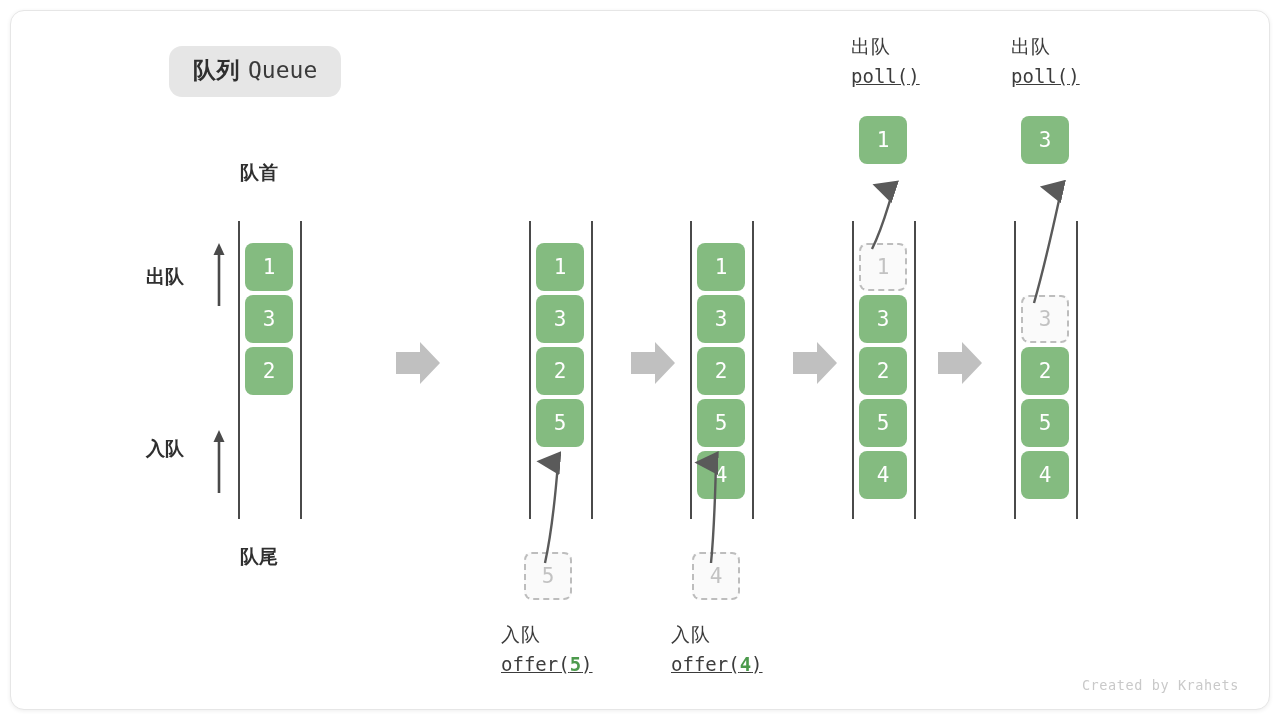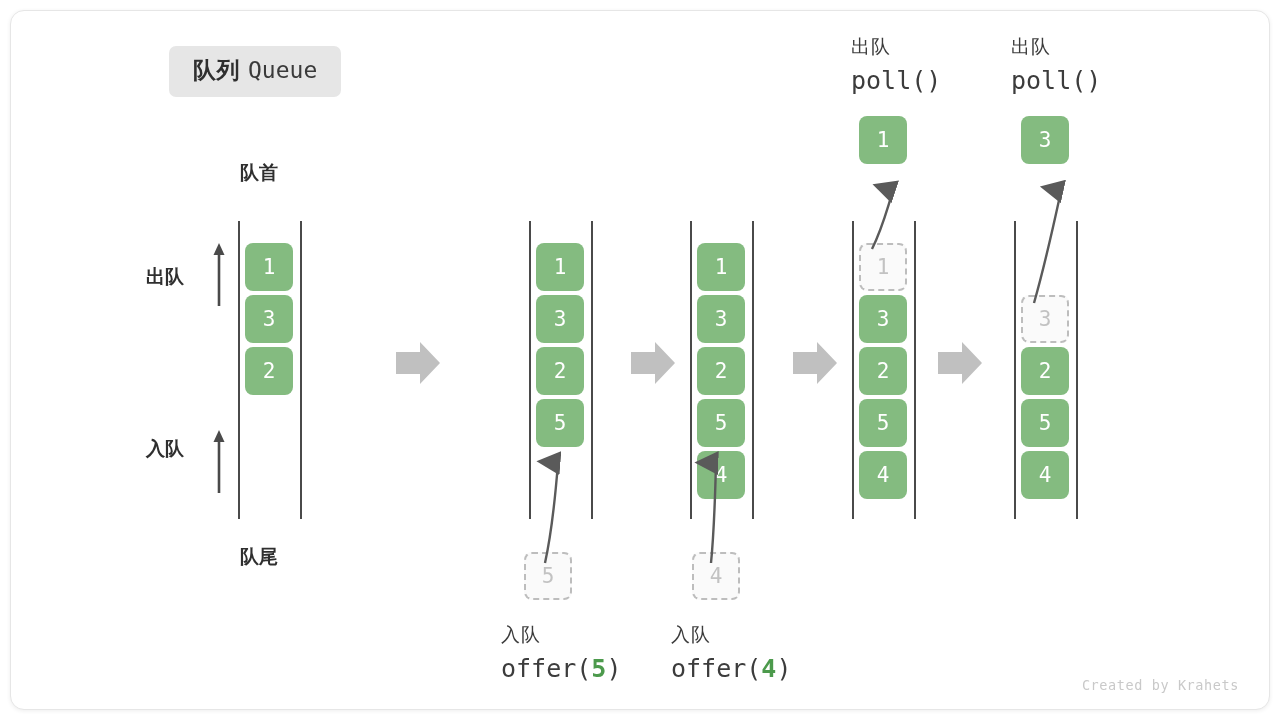--- a/index.html
+++ b/index.html
@@ -20,21 +20,21 @@
     overflow: hidden;
   }
   #stage { position: absolute; left: 0; top: 0; width: 1260px; height: 700px; }
 
   
   .title-badge {
     position: absolute;
     left: 158px; top: 35px;
     padding: 13px 24px 15px 24px;
     background: #e6e6e6;
-    border-radius: 7px;
+    border-radius: 13px;
     white-space: nowrap;
     line-height: 1;
   }
   .title-cn {
     font-weight: bold;
     font-size: 23px;
     color: #2f2f2f;
     letter-spacing: 0.5px;
   }
   .title-en {
@@ -61,22 +61,23 @@
   }
   .op-cn {
     display: block;
     font-size: 19px;
     color: #3c3c3c;
     letter-spacing: 1px;
   }
   .op-code {
     display: block;
     font-family: "DejaVu Sans Mono", "Liberation Mono", monospace;
-    font-size: 25px;
+    font-size: 19px;
     color: #3c3c3c;
+    text-decoration: underline;
   }
   .op-code .num { color: #4c9a4c; font-weight: bold; }
 
   
   .rail {
     position: absolute;
     width: 1.6px;
     background: #4a4a4a;
   }
 

